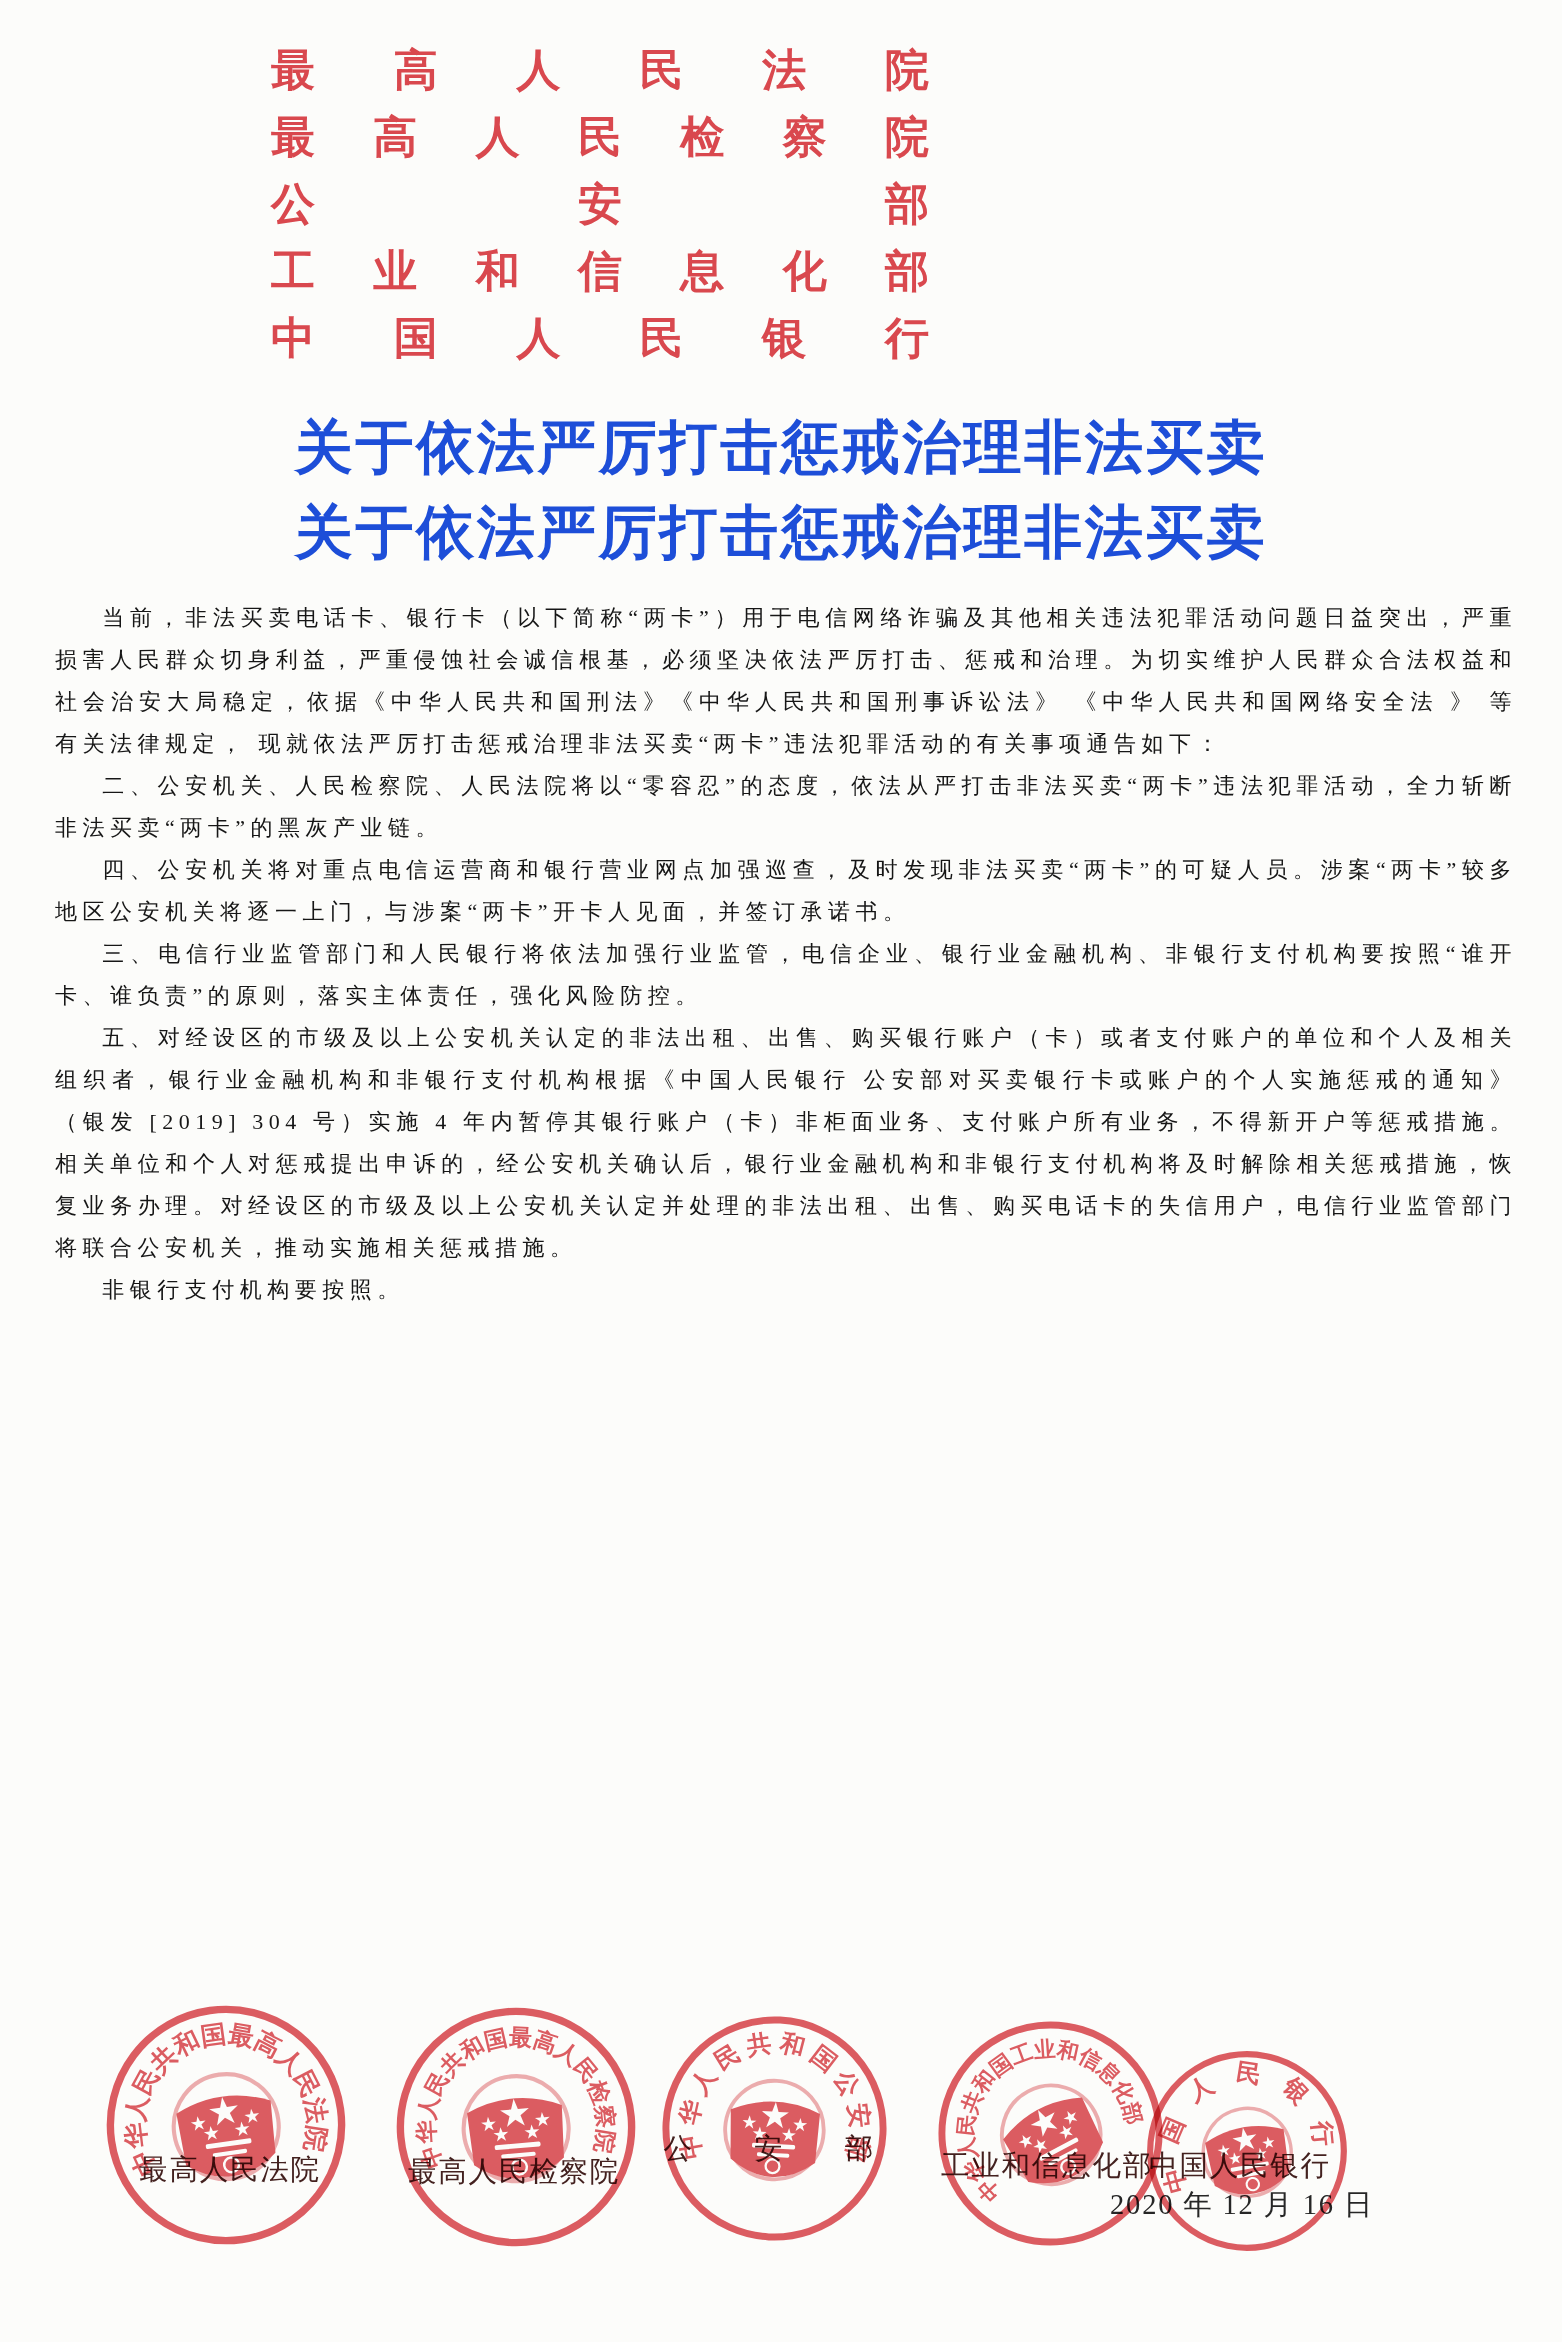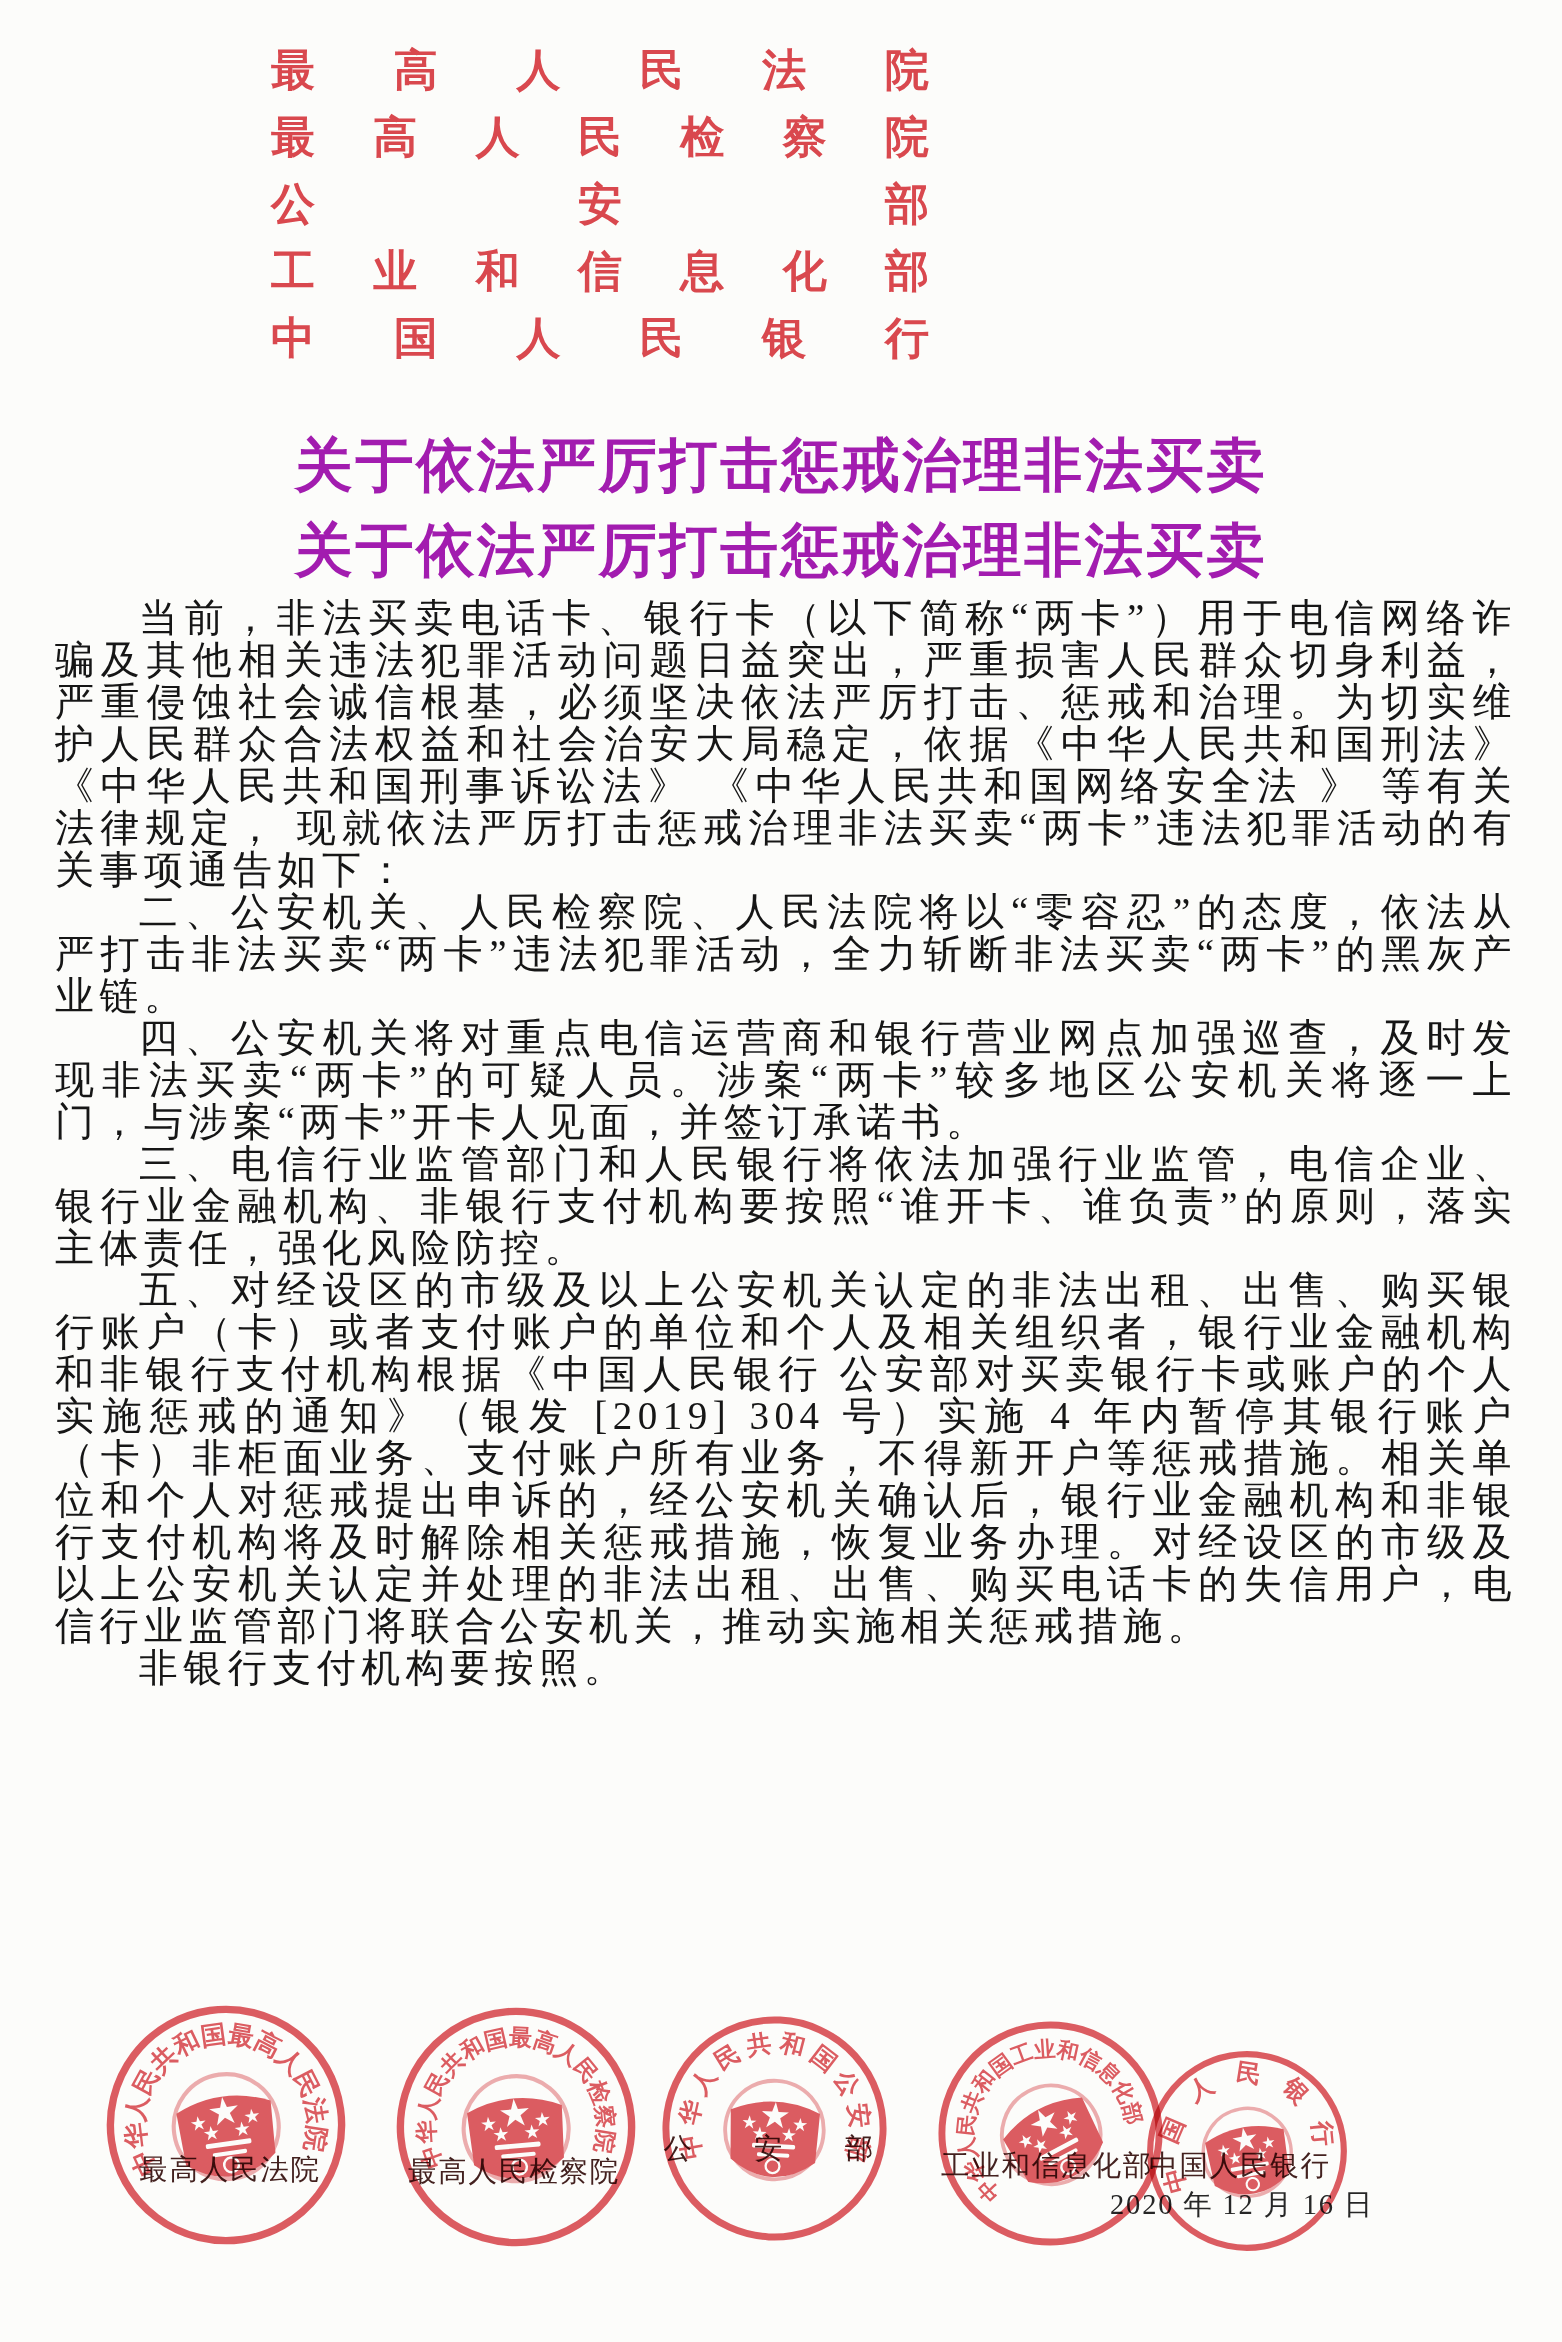--- a/index.html
+++ b/index.html
@@ -12,30 +12,30 @@
     font-family:"Liberation Serif","DejaVu Serif",serif;
   }
   
   .letterhead{
     position:absolute;left:271px;top:37px;width:658px;
     color:#d9484e;font-weight:bold;font-size:44px;
   }
   .lh-line{display:flex;justify-content:space-between;align-items:center;height:67px;}
   
   .doc-title{
-    position:absolute;left:0;top:422px;width:100%;
+    position:absolute;left:0;top:404px;width:100%;
     text-align:center;
     font-family:"Liberation Sans","DejaVu Sans",sans-serif;
     font-weight:bold;font-size:58px;line-height:85px;
-    color:#a21caf;letter-spacing:2.8px;
+    color:#1d4ed8;letter-spacing:2.8px;
   }
   
   .body-text{
     position:absolute;left:55px;top:597px;width:1462px;
-    font-size:39px;line-height:42px;letter-spacing:5.5px;
+    font-size:22px;line-height:42px;letter-spacing:5.5px;
     color:#161616;text-align:justify;
   }
   .body-text p{margin:0;text-indent:2.15em;}
   
   .agency-caption{
     position:absolute;transform:translateX(-50%);
     white-space:nowrap;font-size:28.5px;color:#43211f;letter-spacing:1.8px;
   }
   .caption-gongan{letter-spacing:27.5px;}
   .sign-date{

